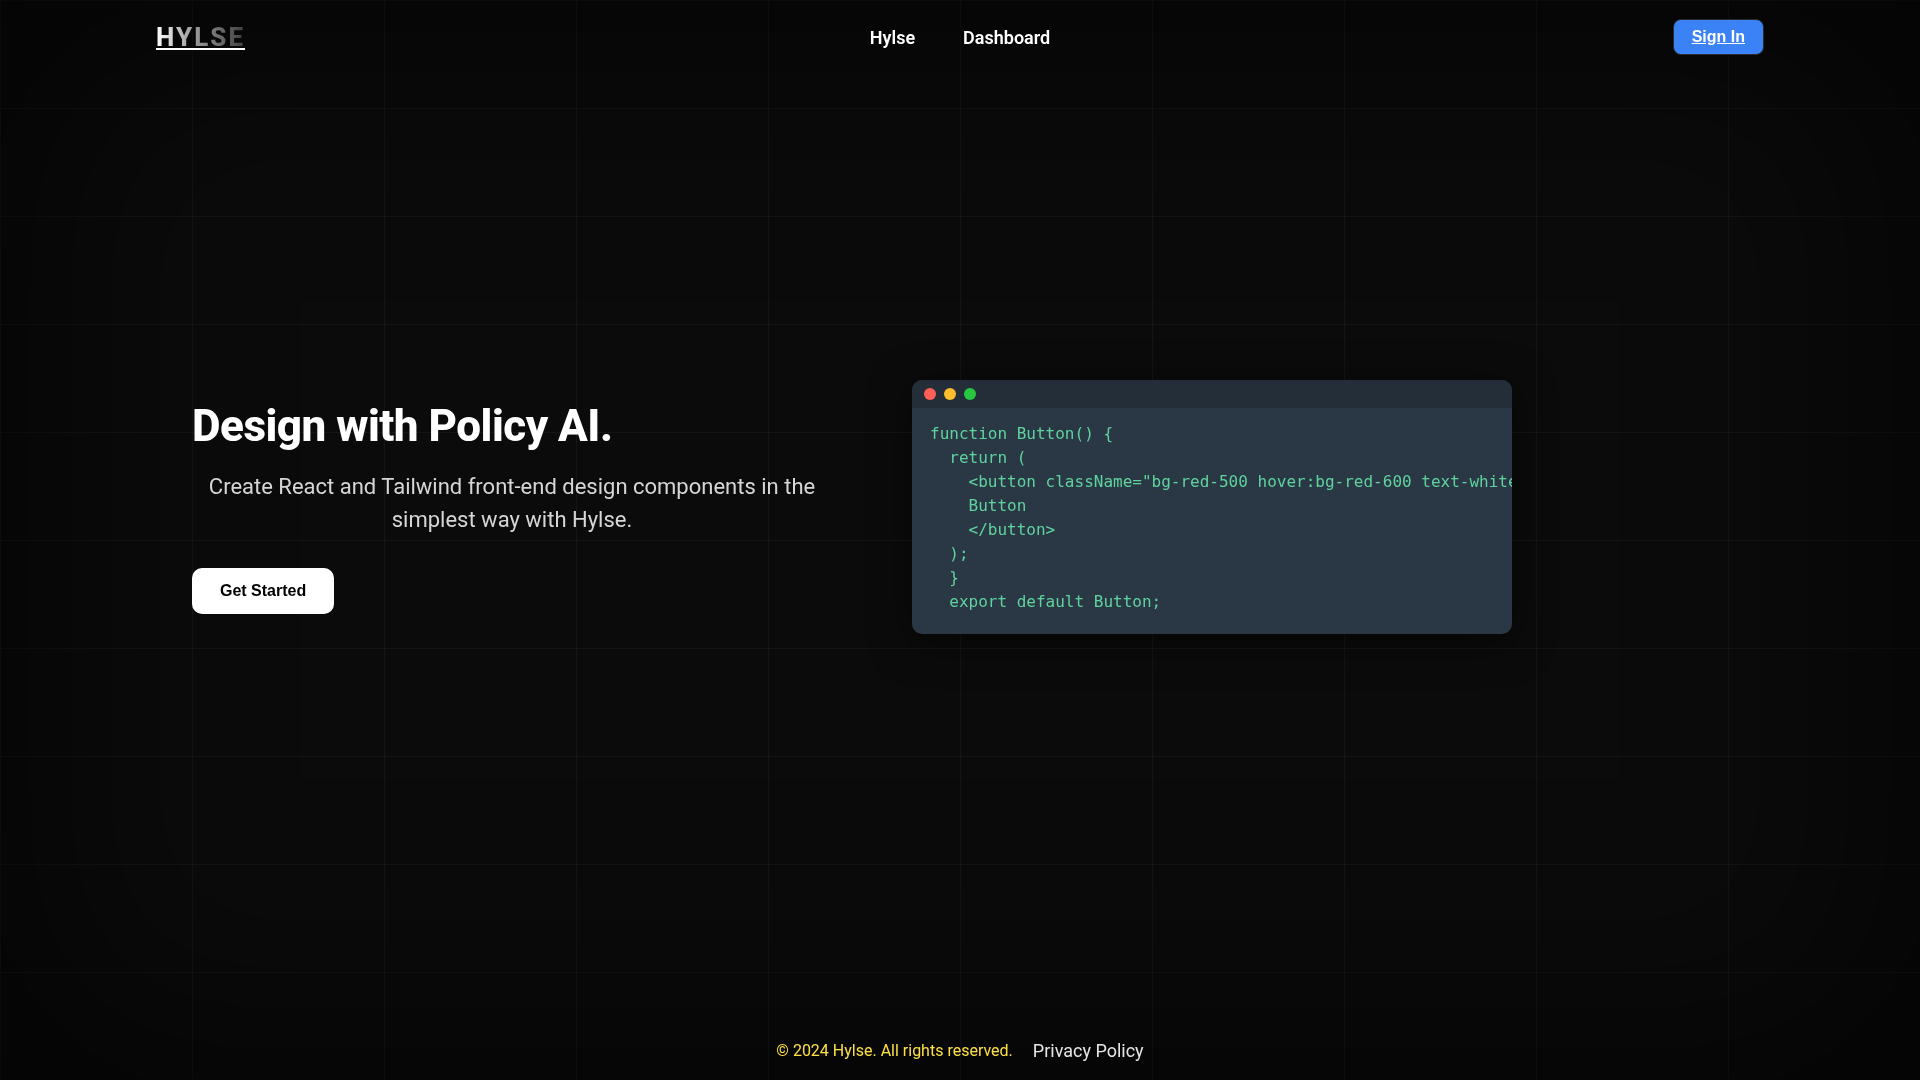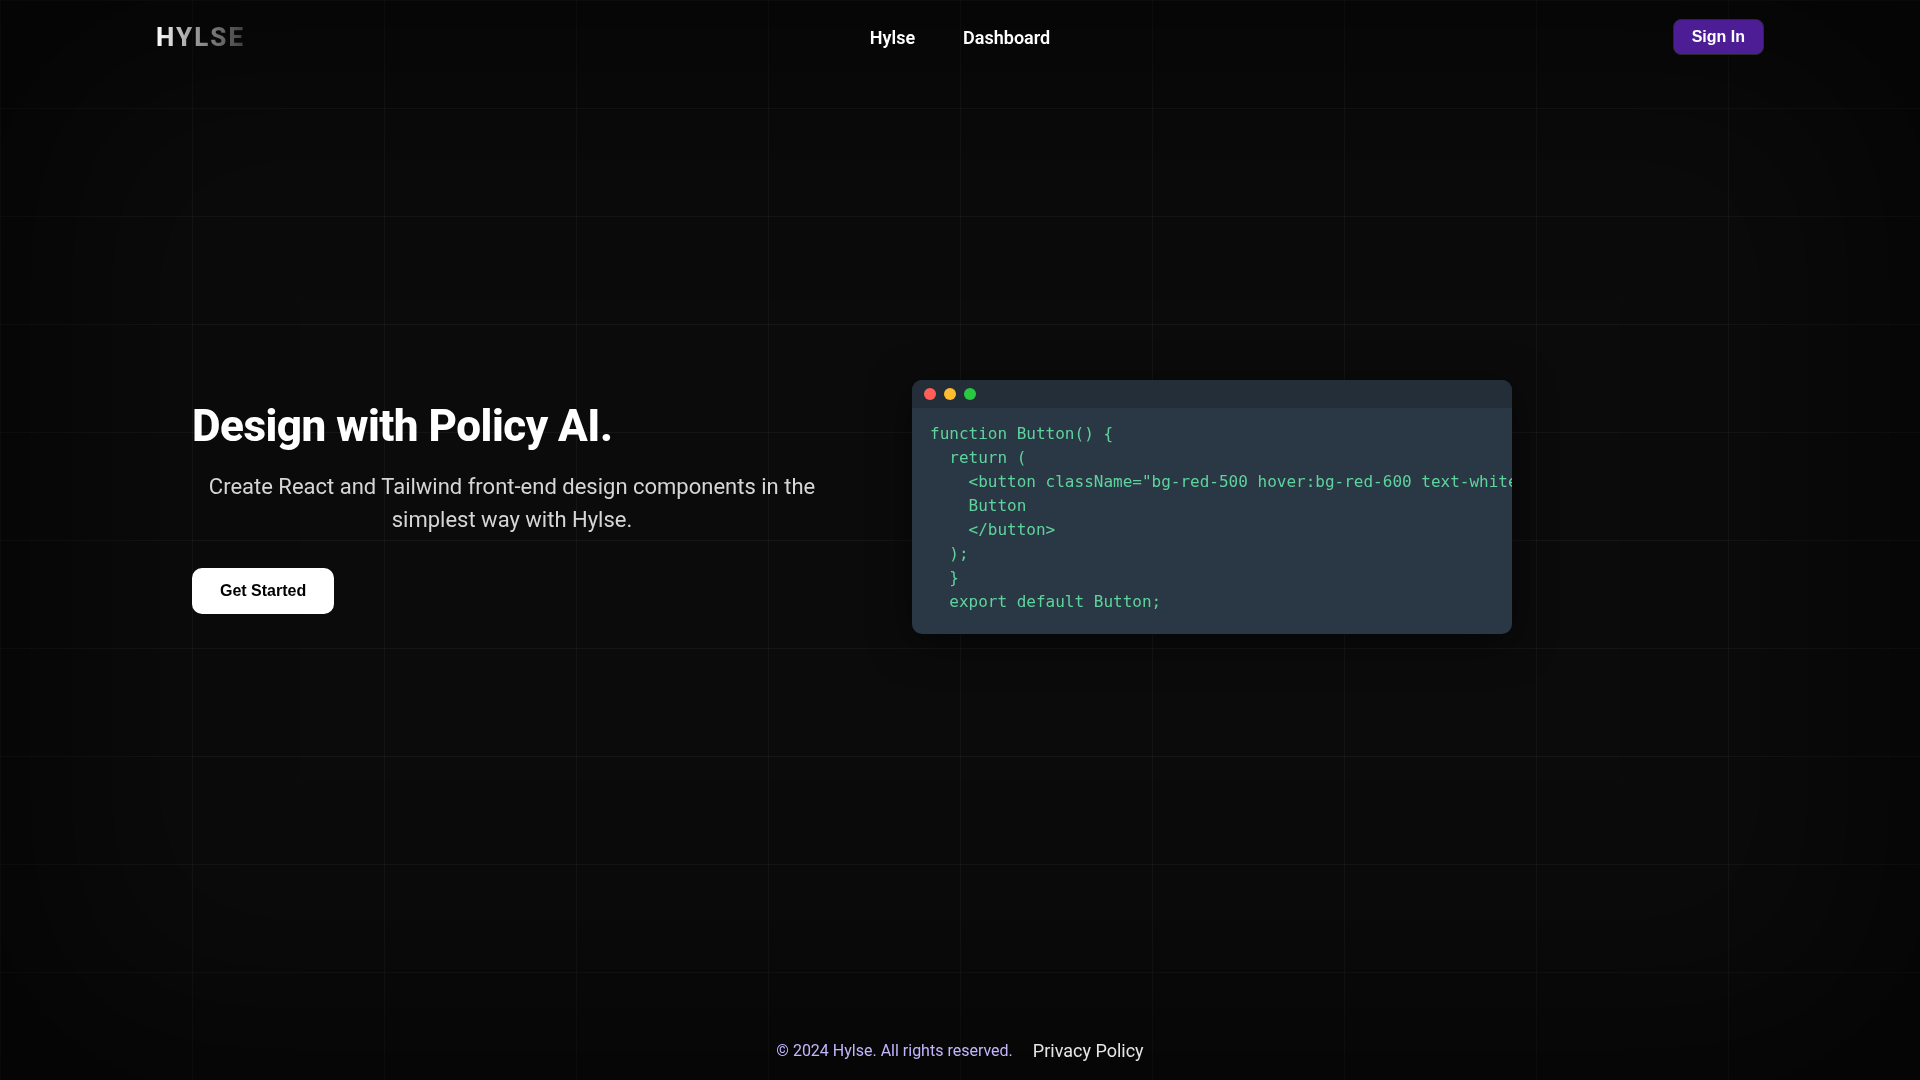--- a/index.html
+++ b/index.html
@@ -46,20 +46,21 @@
     padding: 0 36px;
     position: relative;
     z-index: 2;
   }
   .header-inner {
     width: 100%;
     max-width: 1608px;
     margin: 0 auto;
     display: flex;
     align-items: center;
+    text-decoration: underline;
   }
   .logo {
     font-weight: 800;
     font-size: 26px;
     letter-spacing: 2px;
     background: linear-gradient(90deg, #ffffff 0%, #a8a8a8 35%, #3d3d3d 100%);
     -webkit-background-clip: text;
     background-clip: text;
     color: transparent;
     flex-shrink: 0;
@@ -73,21 +74,21 @@
   }
   .nav a {
     color: #fff;
     text-decoration: none;
     font-size: 18px;
     font-weight: 600;
     cursor: pointer;
   }
   .signin {
     margin-left: auto;
-    background: #4c1d95;
+    background: #3b82f6;
     border: 1px solid #2a2a2a;
     color: #fff;
     font-size: 16px;
     font-weight: 600;
     padding: 8px 18px;
     border-radius: 8px;
     cursor: pointer;
   }
 
   
@@ -181,21 +182,21 @@
     left: 0;
     right: 0;
     height: 60px;
     display: flex;
     align-items: center;
     justify-content: center;
     gap: 20px;
     z-index: 2;
   }
   .copyright {
-    color: #c4b5fd;
+    color: #fde047;
     font-size: 16px;
   }
   .privacy {
     color: #e5e5e5;
     font-size: 18px;
     text-decoration: none;
     cursor: pointer;
   }
 </style>
 </head>

